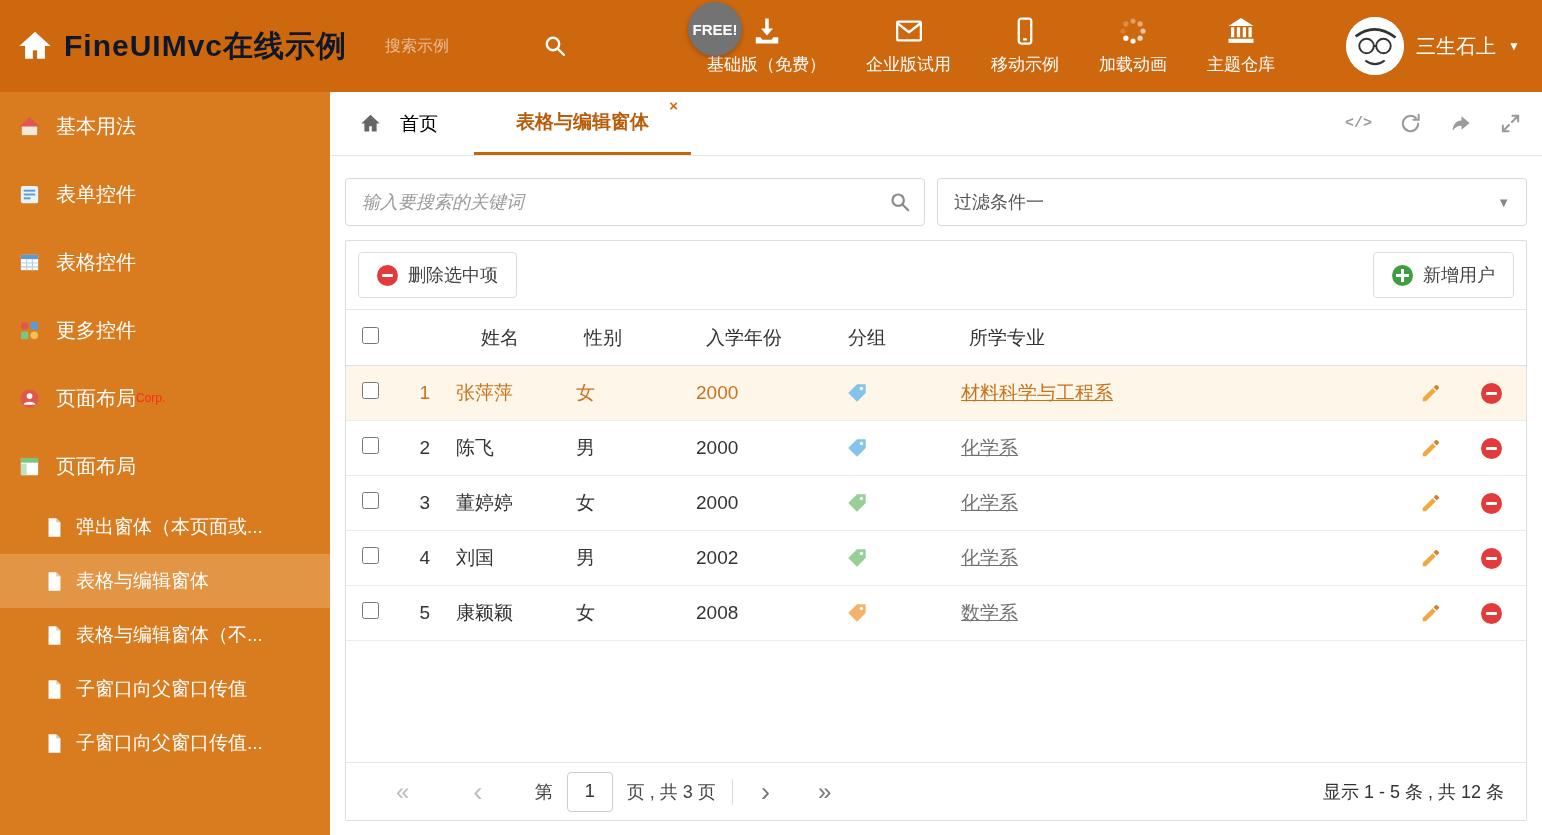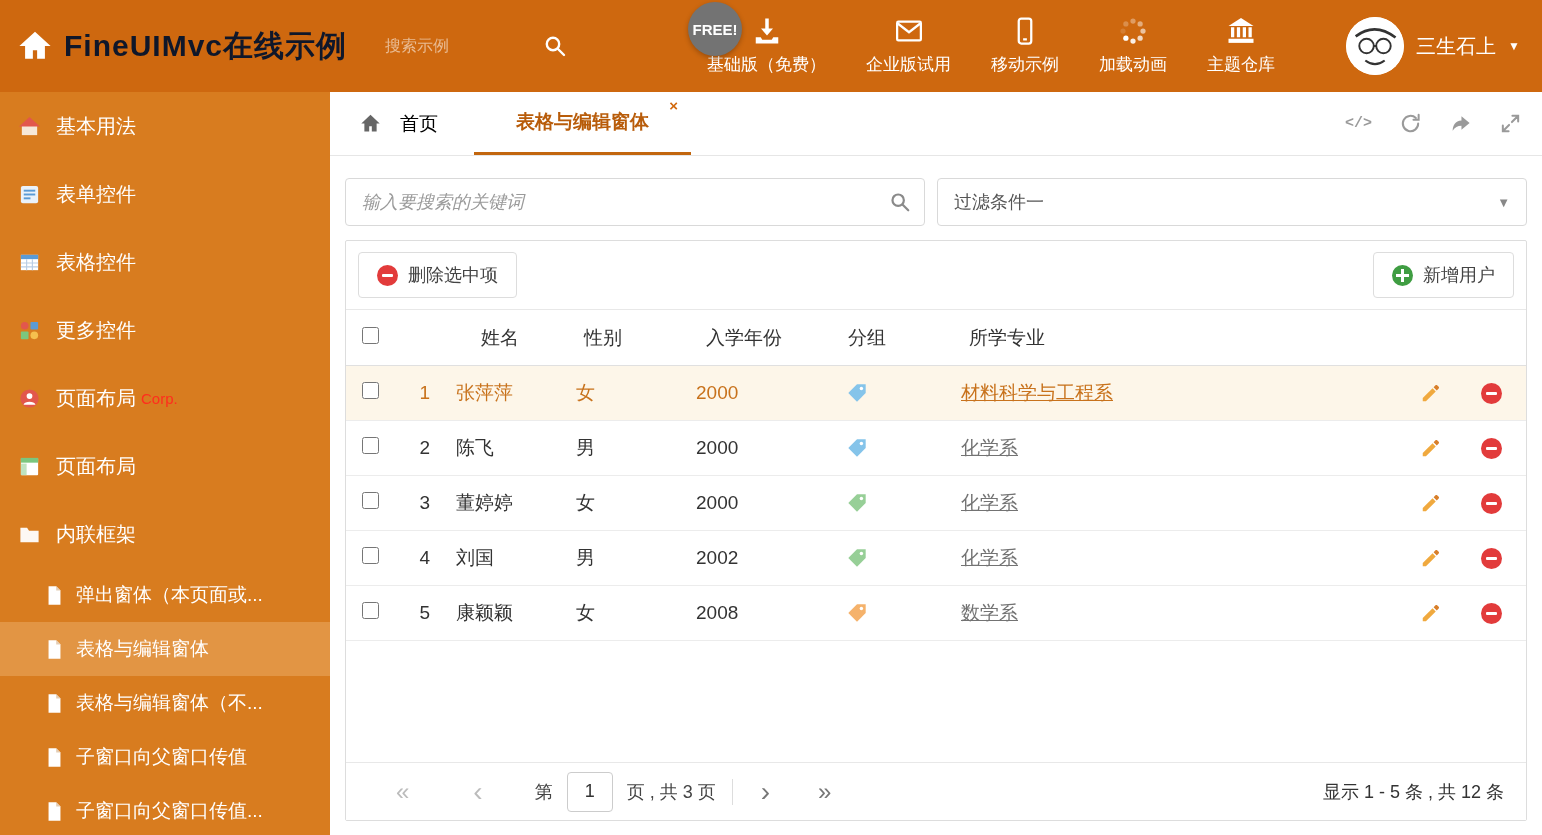--- a/index.html
+++ b/index.html
@@ -25,21 +25,21 @@
   .avatar { width:58px; height:58px; border-radius:50%; background:#fff; overflow:hidden; flex:none; }
   .user-name { color:#fff; font-size:20px; white-space:nowrap; }
   .caret-down { color:#fff; font-size:12px; }
   .caret-down::after { content:"▼"; }
 
   
   .sidebar { position:absolute; top:92px; left:0; width:379px; bottom:0; background:#d87c1f; color:#fff; }
   .side-item { height:68px; display:flex; align-items:center; padding:0 20px 0 18px; font-size:20px; cursor:pointer; }
   .side-item .sic { width:23px; height:23px; margin-right:15px; flex:none; }
   .side-item .lbl { flex:1; }
-  .corp-badge { color:#ff2d1e; font-size:15px; margin-left:5px; margin-right:auto; }
+  .corp-badge { color:#ff2d1e; font-size:12px; margin-right:auto; }
   .arr-right { font-size:12px; opacity:.95; }
   .arr-right::after { content:"▶"; }
   .arr-down { font-size:12px; opacity:.95; }
   .arr-down::after { content:"▼"; }
   .sub-item { height:54px; display:flex; align-items:center; padding-left:46px; font-size:19px; gap:13px; cursor:pointer; }
   .sub-item.active { background:#e29544; }
   .sub-item .fic { width:17px; height:21px; flex:none; }
 
   
   .main { position:absolute; top:92px; left:330px; right:0; bottom:0; background:#fff; }
@@ -261,27 +261,20 @@
   </div>
   <div class="side-item">
     <svg class="sic" viewBox="0 0 24 24">
         <rect x="3" y="3" width="18" height="18" rx="1" fill="#fff"></rect>
         <rect x="3" y="3" width="18" height="5" fill="#7bc67e"></rect>
         <rect x="3" y="9" width="6" height="12" fill="#bfe3c0"></rect>
       </svg>
     <span class="lbl">页面布局</span>
     <span class="arr-right"></span>
   </div>
-  <div class="side-item">
-    <svg class="sic" viewBox="0 0 24 24">
-        <path d="M2.5 5h7l2 3h10v12h-19z" fill="#fff" opacity=".95"></path>
-      </svg>
-    <span class="lbl">内联框架</span>
-    <span class="arr-down"></span>
-  </div>
 
   <div class="sub-item">
     <svg class="fic" viewBox="0 0 20 24">
         <path d="M3 1h9l5 5v17H3z" fill="#fff"></path>
         <path d="M12 1l5 5h-5z" fill="#e4cdb4"></path>
       </svg>
     <span>弹出窗体（本页面或...</span>
   </div>
   <div class="sub-item active">
     <svg class="fic" viewBox="0 0 20 24">

